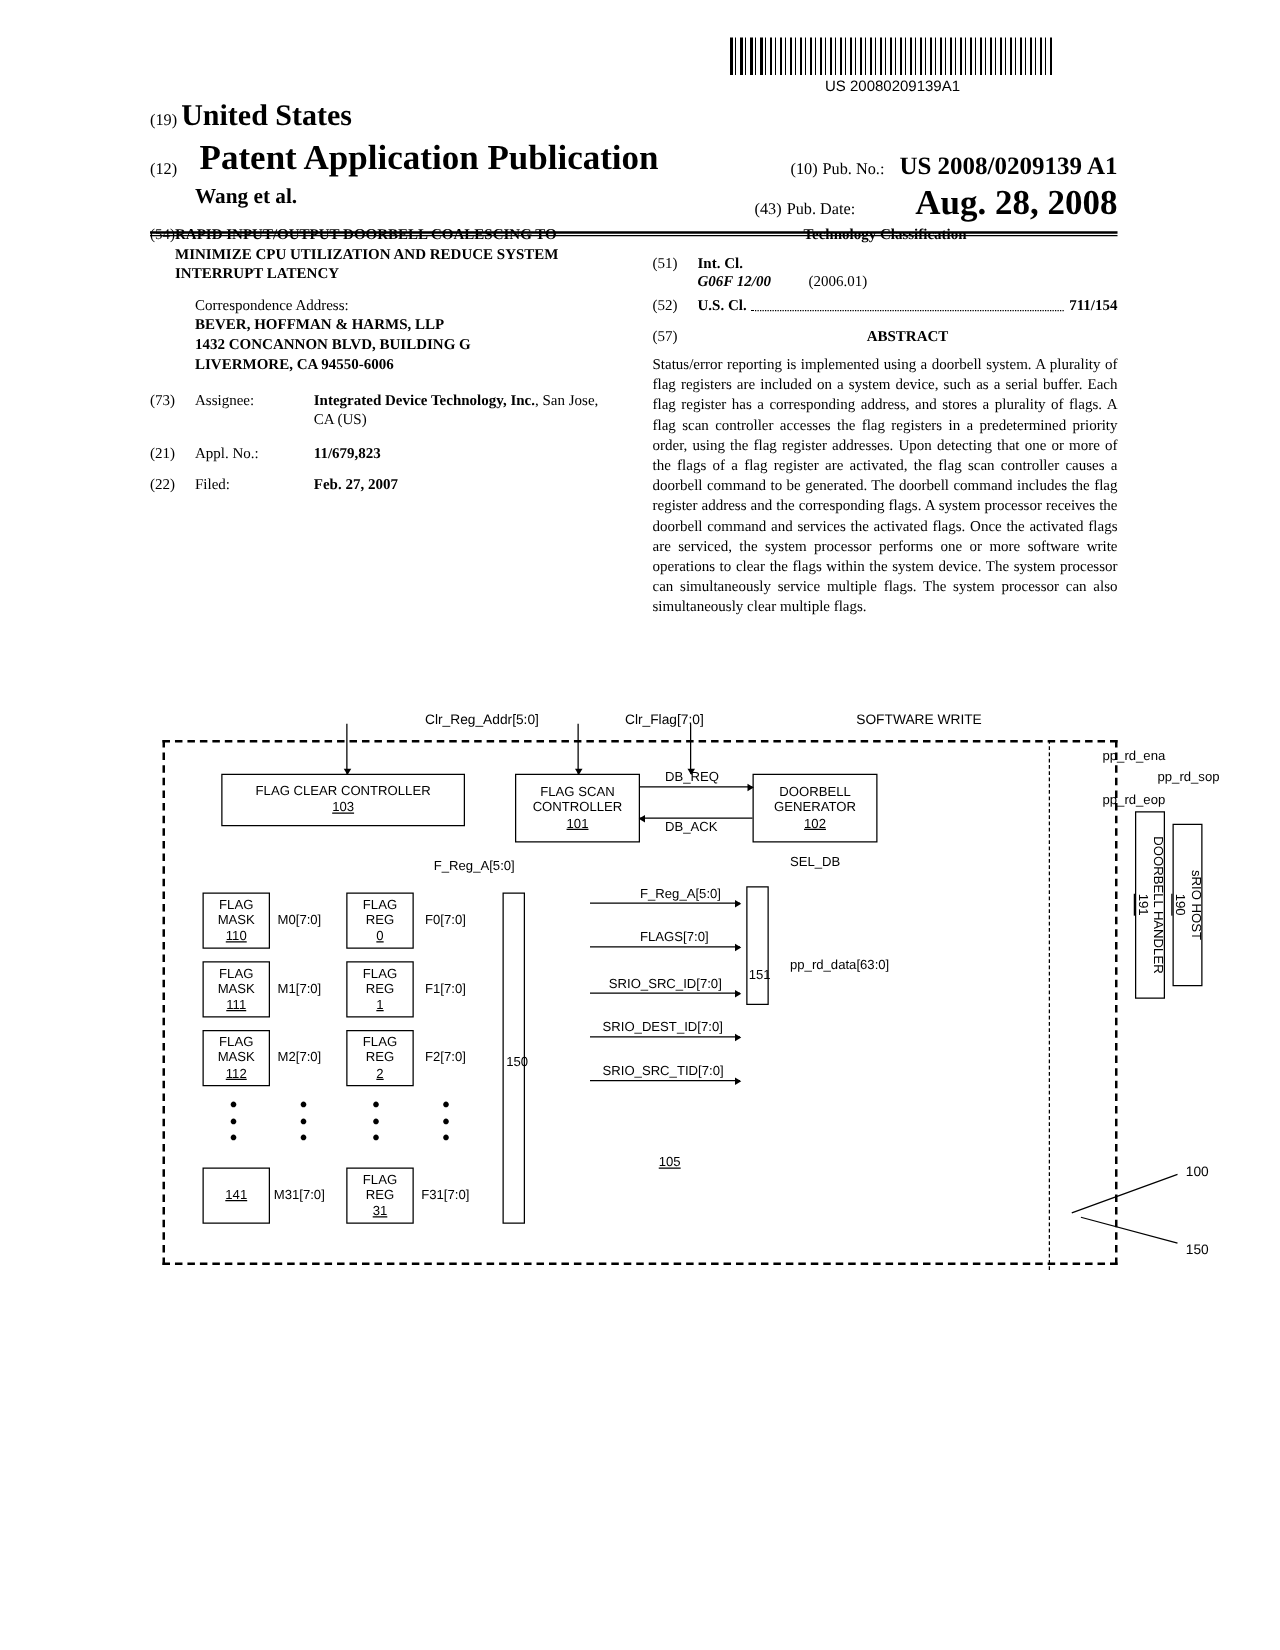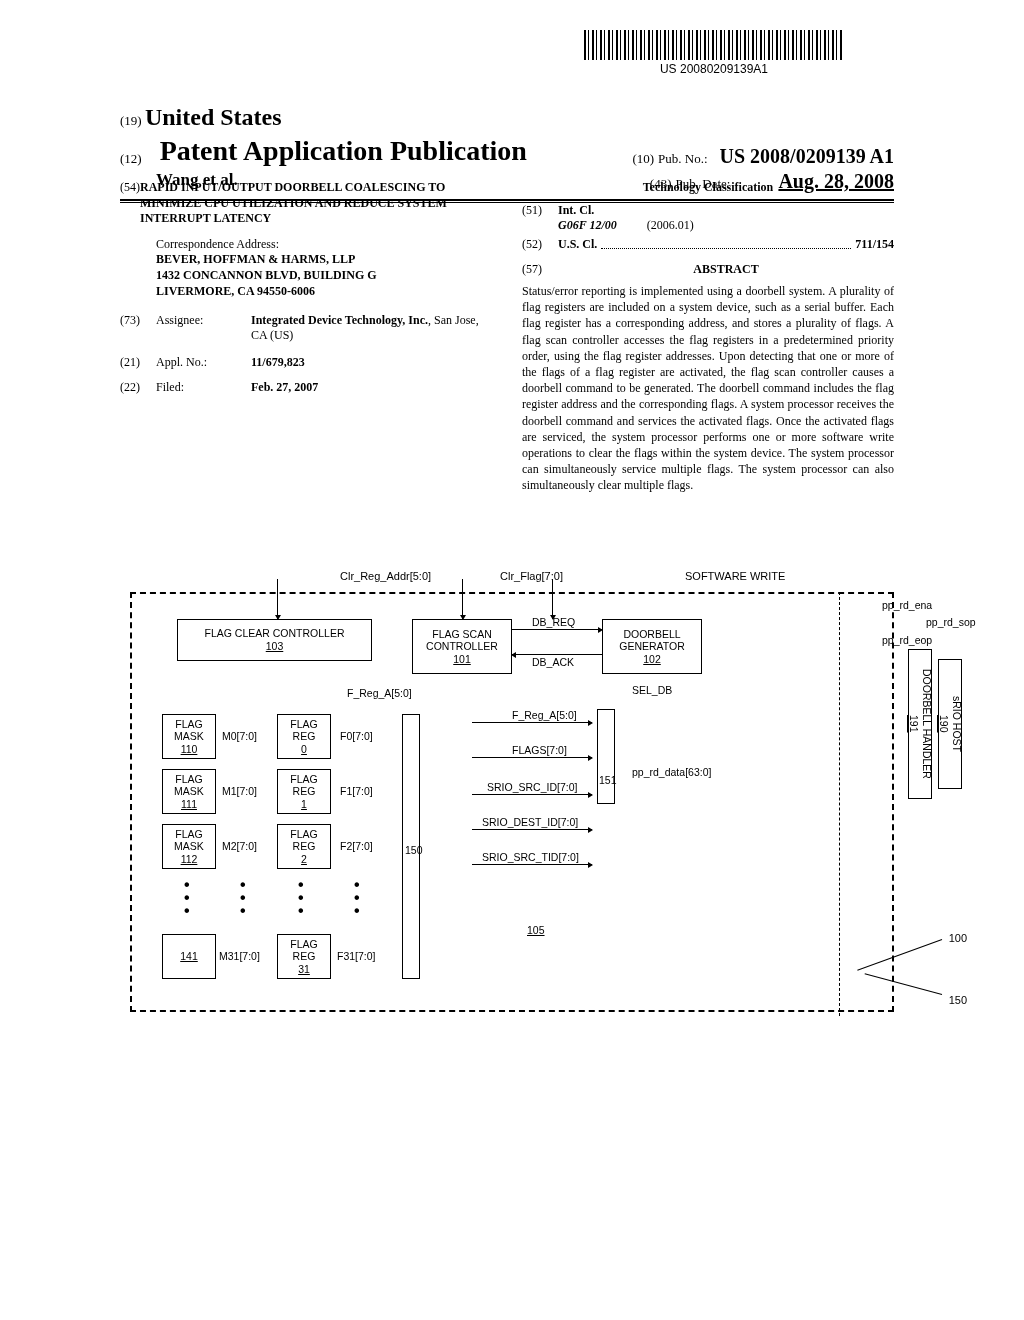--- a/index.html
+++ b/index.html
@@ -33,21 +33,20 @@
       font-family: Arial, sans-serif;
     }
     .header-section {
       position: absolute;
       top: 80px;
       left: 120px;
       right: 130px;
     }
     .country-line {
       font-size: 13px;
-      margin-top: 24px;
     }
     .country-name {
       font-size: 24px;
       font-weight: bold;
     }
     .pub-title-row {
       display: flex;
       justify-content: space-between;
       align-items: baseline;
       margin-top: 4px;
@@ -63,21 +62,21 @@
     }
     .pub-num-label { font-size: 13px; }
     .pub-number { font-size: 20px; font-weight: bold; }
     .author-row {
       display: flex;
       justify-content: space-between;
       margin-top: 2px;
     }
     .authors { font-size: 17px; font-weight: bold; }
     .pub-date-label { font-size: 13px; }
-    .pub-date { font-size: 20px; font-weight: bold; text-decoration: underline; }
+    .pub-date { font-size: 28px; font-weight: bold; }
     .pub-right-col { text-align: left; }
     .hr-line {
       border-top: 2px solid #000;
       margin-top: 6px;
     }
     .hr-line-thin { border-top: 1px solid #000; margin-top: 1px; }
 
     .body-section {
       position: absolute;
       top: 180px;

